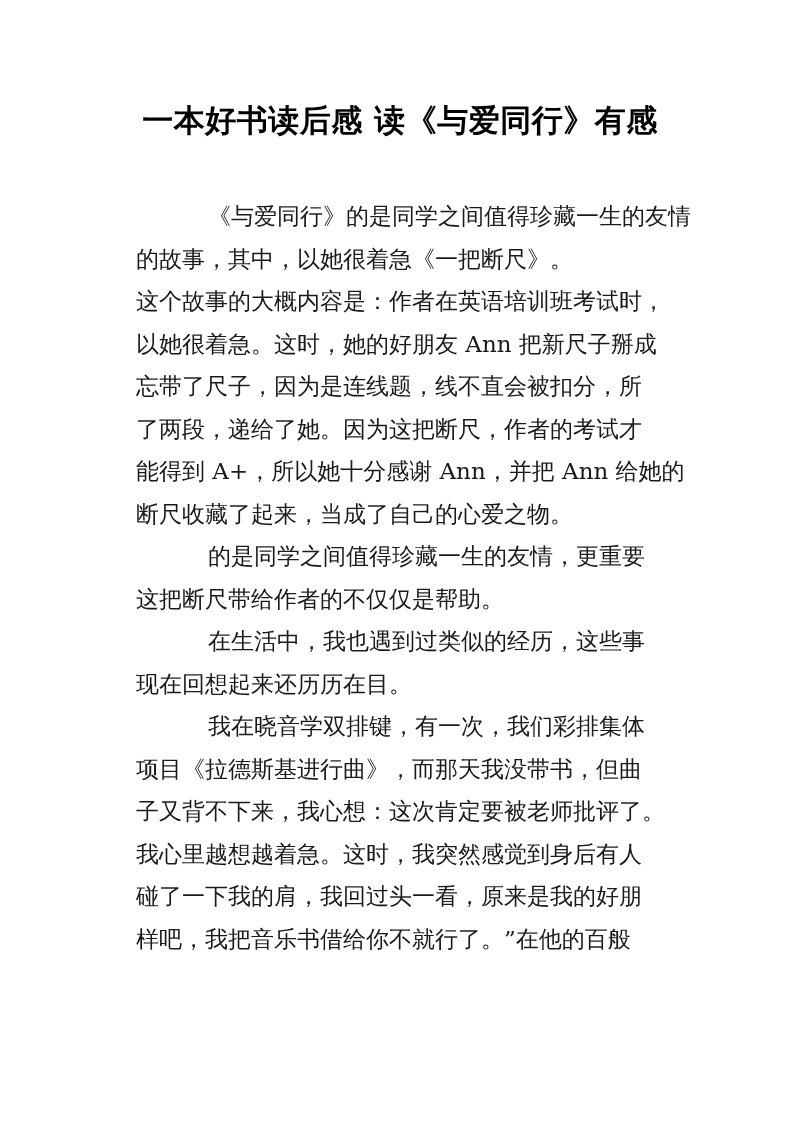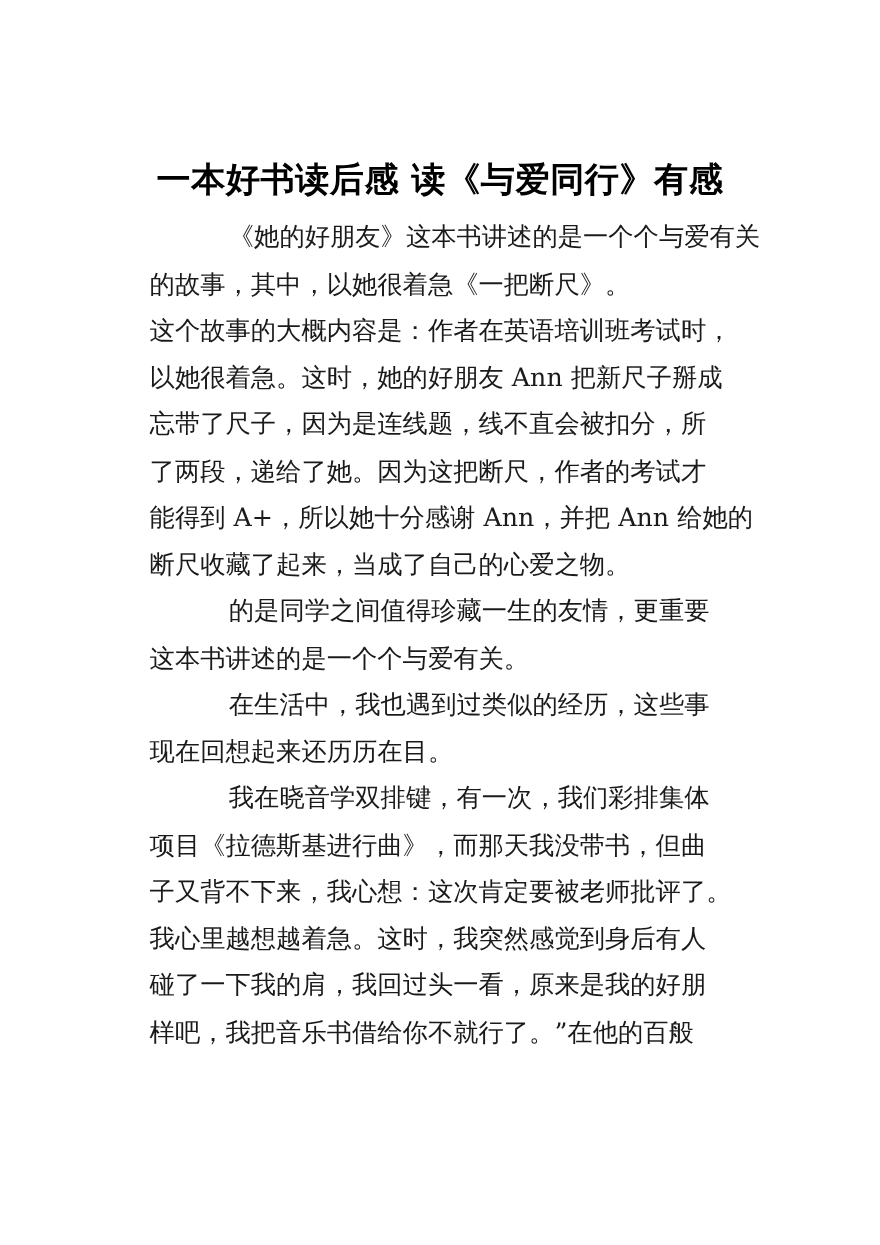--- a/index.html
+++ b/index.html
@@ -3,47 +3,46 @@
 <meta charset="utf-8">
 <style>
   html, body { margin: 0; padding: 0; background: #ffffff; }
   body { width: 800px; height: 1132px; position: relative; overflow: hidden; }
   .page { position: absolute; left: 0; top: 0; width: 800px; height: 1132px; background: #fff; }
   .title {
     position: absolute; left: 0; top: 98px; width: 800px; text-align: center;
     font-family: "DejaVu Sans", "Liberation Sans", sans-serif;
     font-weight: bold; font-size: 31px; color: #000; letter-spacing: 0.5px;
     line-height: 44px;
-    margin-top: 44px;
   }
   .body-text {
     position: absolute; left: 136px; top: 195px; width: 535px;
     font-family: "DejaVu Serif", "Liberation Serif", serif;
     font-size: 23px; color: #1a1a1a; line-height: 42.5px;
   }
   .line { display: block; white-space: nowrap; height: 42.5px; }
   .indent2 { padding-left: 72px; }
 </style>
 </head>
 <body>
 
 <div class="page">
   <div class="title">一本好书读后感  读《与爱同行》有感</div>
 
   <div class="body-text">
-    <span class="line indent2">《她的好朋友》这本书讲述的是一个个与爱有关</span>
+    <span class="line indent2">《与爱同行》的是同学之间值得珍藏一生的友情</span>
     <span class="line">的故事，其中，以她很着急《一把断尺》。</span>
     <span class="line">这个故事的大概内容是：作者在英语培训班考试时，</span>
     <span class="line">以她很着急。这时，她的好朋友 Ann 把新尺子掰成</span>
     <span class="line">忘带了尺子，因为是连线题，线不直会被扣分，所</span>
     <span class="line">了两段，递给了她。因为这把断尺，作者的考试才</span>
     <span class="line">能得到 A+，所以她十分感谢 Ann，并把 Ann 给她的</span>
     <span class="line">断尺收藏了起来，当成了自己的心爱之物。</span>
     <span class="line indent2">的是同学之间值得珍藏一生的友情，更重要</span>
-    <span class="line">这本书讲述的是一个个与爱有关。</span>
+    <span class="line">这把断尺带给作者的不仅仅是帮助。</span>
     <span class="line indent2">在生活中，我也遇到过类似的经历，这些事</span>
     <span class="line">现在回想起来还历历在目。</span>
     <span class="line indent2">我在晓音学双排键，有一次，我们彩排集体</span>
     <span class="line">项目《拉德斯基进行曲》，而那天我没带书，但曲</span>
     <span class="line">子又背不下来，我心想：这次肯定要被老师批评了。</span>
     <span class="line">我心里越想越着急。这时，我突然感觉到身后有人</span>
     <span class="line">碰了一下我的肩，我回过头一看，原来是我的好朋</span>
     <span class="line">样吧，我把音乐书借给你不就行了。”在他的百般</span>
   </div>
 </div>

